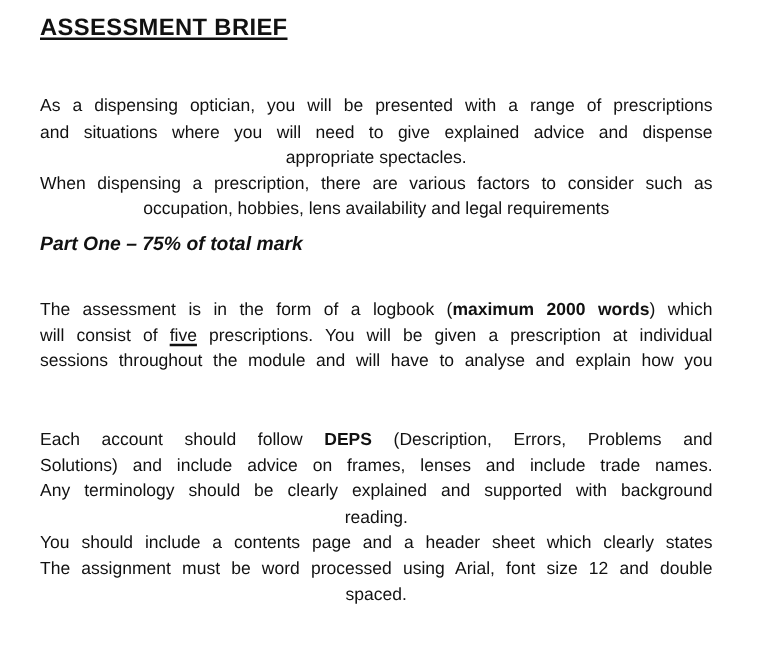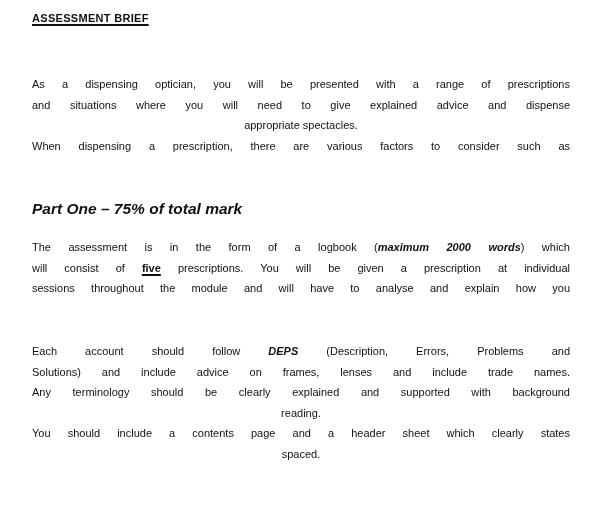--- a/index.html
+++ b/index.html
@@ -20,85 +20,87 @@
       left: 0;
       top: 0;
       width: 606px;
       height: 531px;
       background: #ffffff;
     }
     .title {
       position: absolute;
       left: 32px;
       top: 12px;
-      font-size: 11px;
+      font-size: 19px;
       font-weight: bold;
       text-decoration: underline;
       text-decoration-thickness: 2px;
       text-underline-offset: 2px;
       letter-spacing: 0.3px;
       margin: 0;
     }
     .para {
       position: absolute;
       left: 32px;
       width: 538px;
-      font-size: 11px;
+      font-size: 14px;
       line-height: 20.6px;
       text-align: justify;
       margin: 0;
     }
     .para .line {
       display: block;
     }
     .para .line.last {
       text-align: center;
     }
     .heading-italic {
       position: absolute;
       left: 32px;
-      top: 200px;
+      top: 187px;
       font-size: 15.5px;
       font-weight: bold;
       font-style: italic;
       margin: 0;
     }
-    b.emph { font-weight: bold; font-style: italic; }
-    u.emph-u { font-weight: bold; text-decoration: underline; text-decoration-thickness: 2px; text-underline-offset: 2px; }
+    b.emph { font-weight: bold; }
+    u.emph-u { font-weight: normal; text-decoration: underline; text-decoration-thickness: 2px; text-underline-offset: 2px; }
     .justify-line {
       display: block;
       text-align: justify;
       text-align-last: justify;
       white-space: nowrap;
     }
   </style>
 </head>
 <body>
 
 <div class="page">
 
   <h1 class="title">ASSESSMENT BRIEF</h1>
 
   <p class="para" style="top:74px;">
     <span class="justify-line">As a dispensing optician, you will be presented with a range of prescriptions</span>
     <span class="justify-line">and situations where you will need to give explained advice and dispense</span>
     <span class="line last">appropriate spectacles.</span>
     <span class="justify-line">When dispensing a prescription, there are various factors to consider such as</span>
+    <span class="line last">occupation, hobbies, lens availability and legal requirements</span>
   </p>
 
   <h2 class="heading-italic">Part One – 75% of total mark</h2>
 
   <p class="para" style="top:237px;">
     <span class="justify-line"><span>The assessment is in the form of a logbook (</span><b class="emph">maximum 2000 words</b><span>) which</span></span>
     <span class="justify-line"><span>will consist of </span><u class="emph-u">five</u><span> prescriptions. You will be given a prescription at individual</span></span>
     <span class="justify-line">sessions throughout the module and will have to analyse and explain how you</span>
   </p>
 
   <p class="para" style="top:341px;">
     <span class="justify-line"><span>Each account should follow </span><b class="emph">DEPS</b><span> (Description, Errors, Problems and</span></span>
     <span class="justify-line">Solutions) and include advice on frames, lenses and include trade names.</span>
     <span class="justify-line">Any terminology should be clearly explained and supported with background</span>
     <span class="line last">reading.</span>
     <span class="justify-line">You should include a contents page and a header sheet which clearly states</span>
+    <span class="justify-line">The assignment must be word processed using Arial, font size 12 and double</span>
     <span class="line last">spaced.</span>
   </p>
 
 </div>
 
 </body></html>

